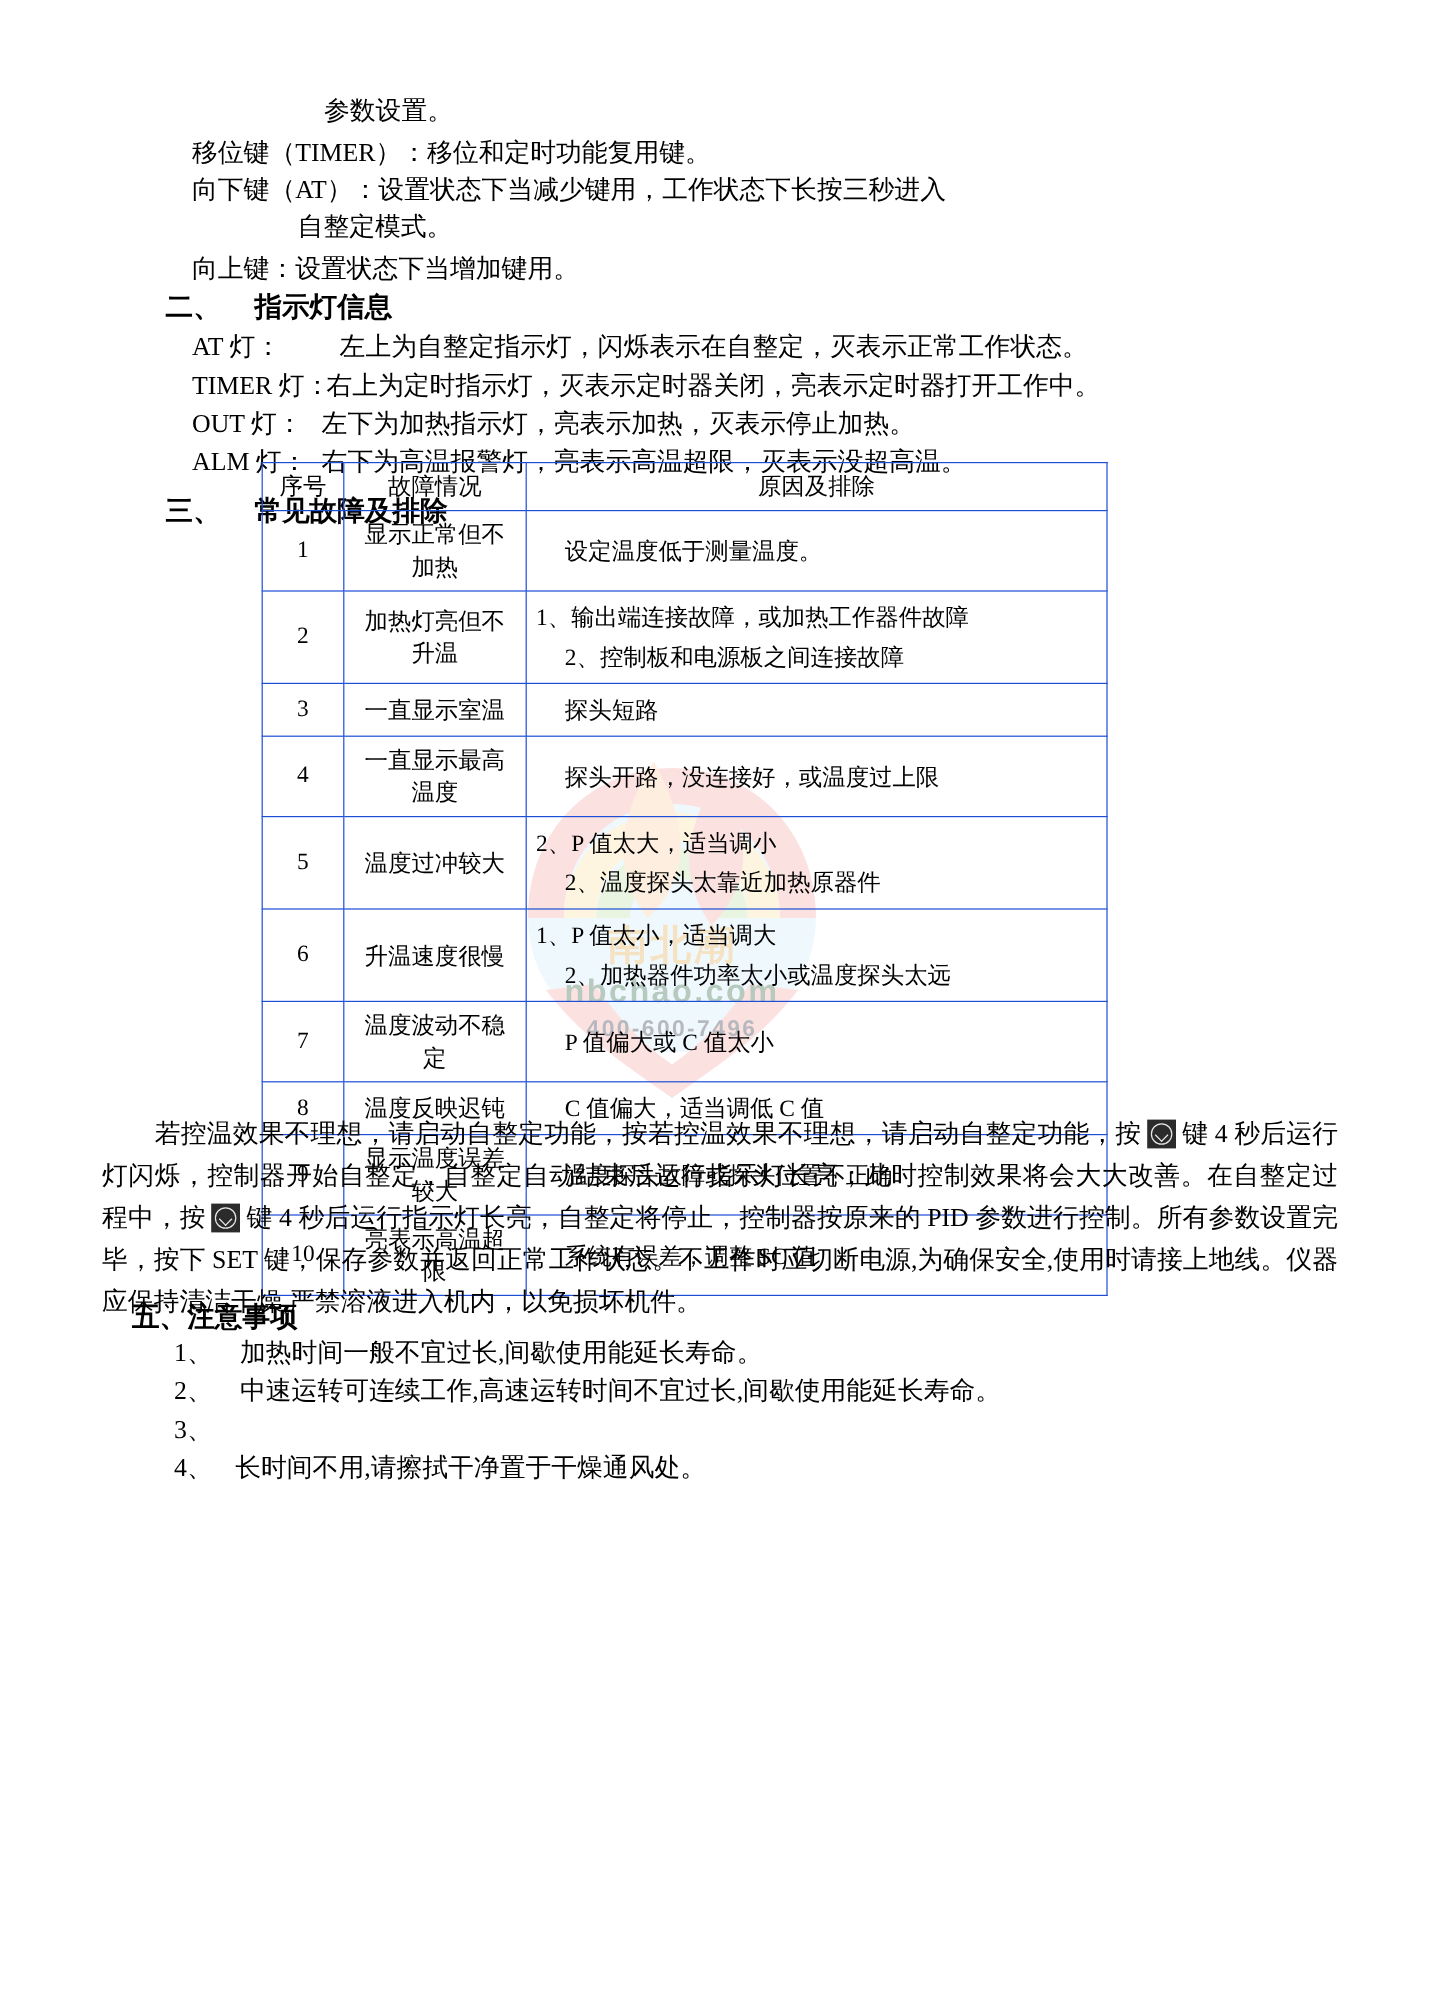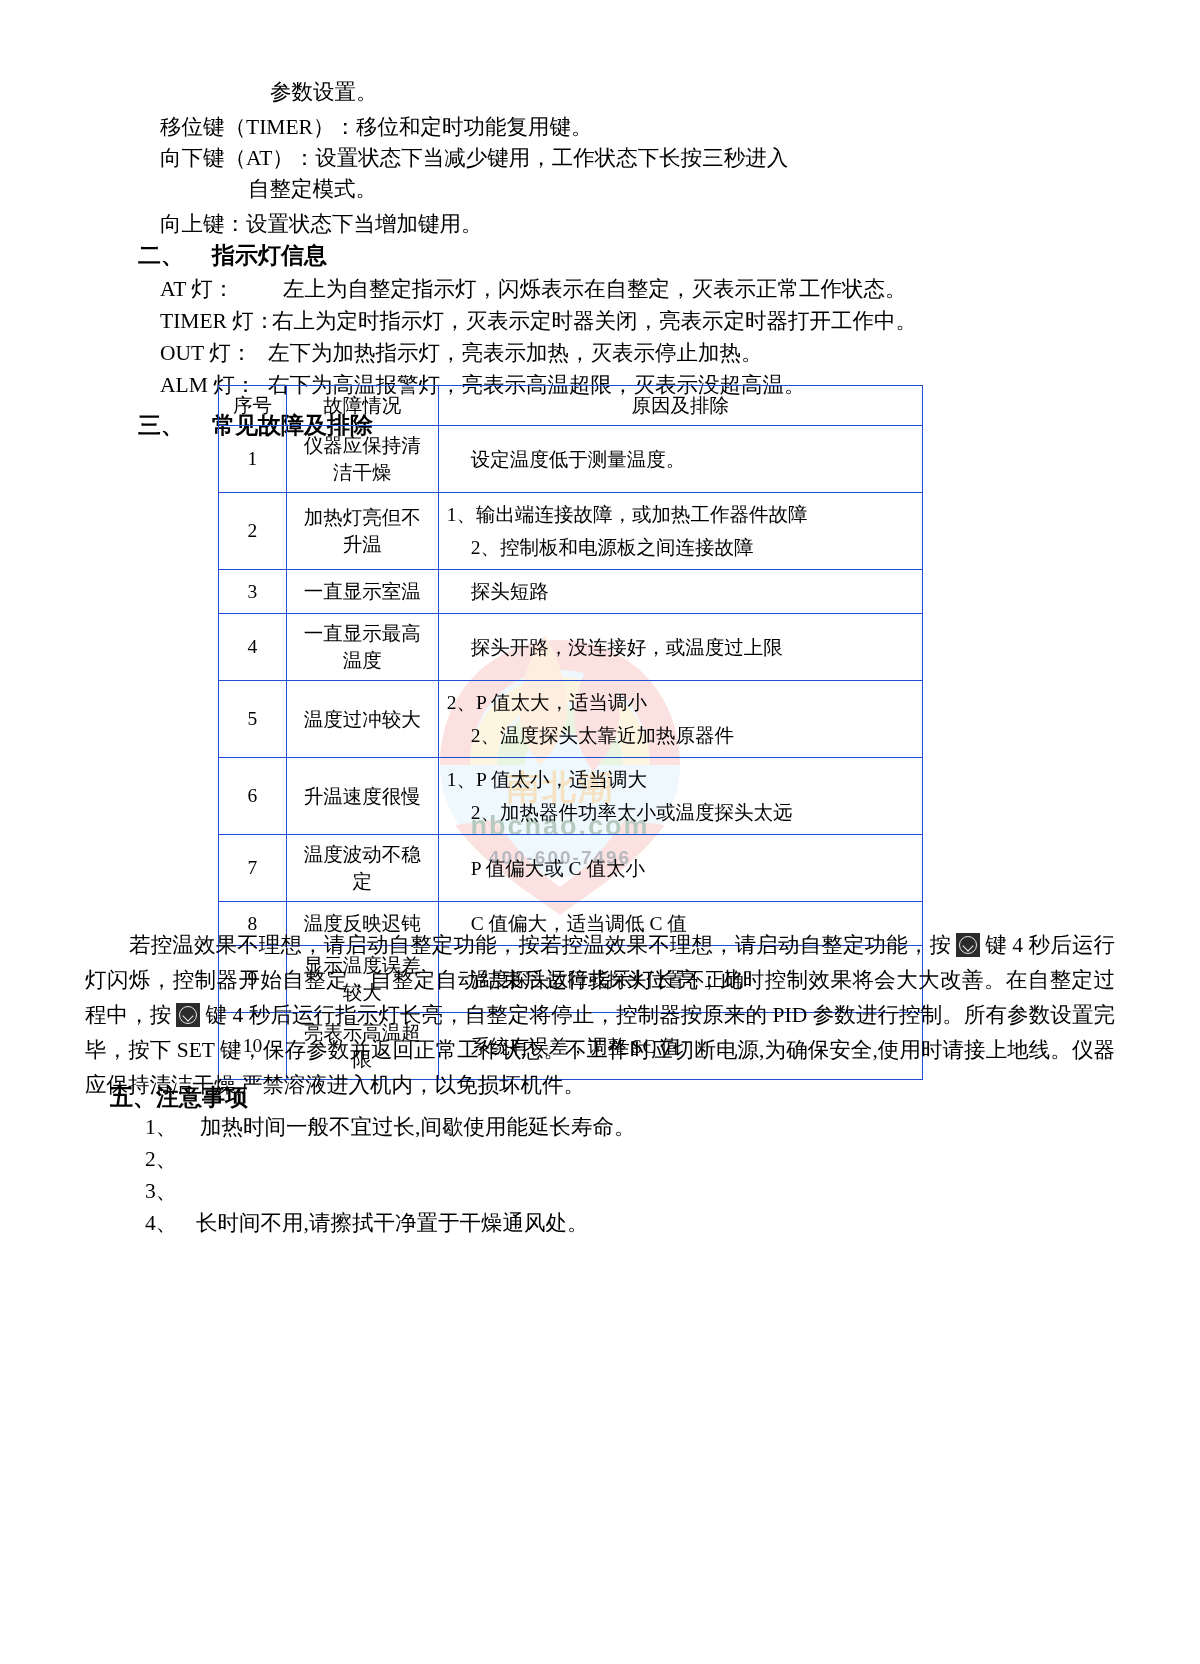--- a/index.html
+++ b/index.html
@@ -171,21 +171,21 @@
   <div class="tbl-wrap">
     <table class="trouble">
       <tbody id="tbl-body">
         <tr class="hdr">
           <td class="c-no">序号</td>
           <td class="c-case">故障情况</td>
           <td class="c-fix" style="text-align:center">原因及排除</td>
         </tr>
       <tr>
             <td class="c-no">1</td>
-            <td class="c-case">仪器应保持清洁干燥</td>
+            <td class="c-case">显示正常但不加热</td>
             <td class="c-fix">
               <div class="fixline">设定温度低于测量温度。</div>
             </td>
           </tr>
           <tr>
             <td class="c-no">2</td>
             <td class="c-case">加热灯亮但不升温</td>
             <td class="c-fix">
               <div class="fixline">1、输出端连接故障，或加热工作器件故障</div>
               <div class="fixline">2、控制板和电源板之间连接故障</div>
@@ -254,19 +254,20 @@
   </div>
 
   <div class="para" id="autotune-para"><span>若控温效果不理想，请启动自整定功能，按若控温效果不理想，请启动自整定功能，按</span><span class="keyicon"><span class="ring"></span><span class="chev"></span></span><span>键 4 秒后运行灯闪烁，控制器开始自整定，自整定自动结束后运行指示灯长亮；此时控制效果将会大大改善。在自整定过程中，按</span><span class="keyicon"><span class="ring"></span><span class="chev"></span></span><span>键 4 秒后运行指示灯长亮，自整定将停止，控制器按原来的 PID 参数进行控制。所有参数设置完毕，按下 SET 键，保存参数并返回正常工作状态。不工作时应切断电源,为确保安全,使用时请接上地线。仪器应保持清洁干燥,严禁溶液进入机内，以免损坏机件。</span></div>
 
   <div class="tx heading" style="left:110px; top:1082px;">五、注意事项</div>
 
   <div class="tx body-line serif" style="left:145px; top:1117px;">1、</div>
   <div class="tx body-line serif" style="left:200px; top:1117px;">加热时间一般不宜过长,间歇使用能延长寿命。</div>
 
   <div class="tx body-line serif" style="left:145px; top:1149px;">2、</div>
+  <div class="tx body-line serif" style="left:200px; top:1149px;">中速运转可连续工作,高速运转时间不宜过长,间歇使用能延长寿命。</div>
 
   <div class="tx body-line serif" style="left:145px; top:1181px;">3、</div>
 
   <div class="tx body-line serif" style="left:145px; top:1213px;">4、</div>
   <div class="tx body-line serif" style="left:196px; top:1213px;">长时间不用,请擦拭干净置于干燥通风处。</div>
 
 </div>
 
 </body></html>

